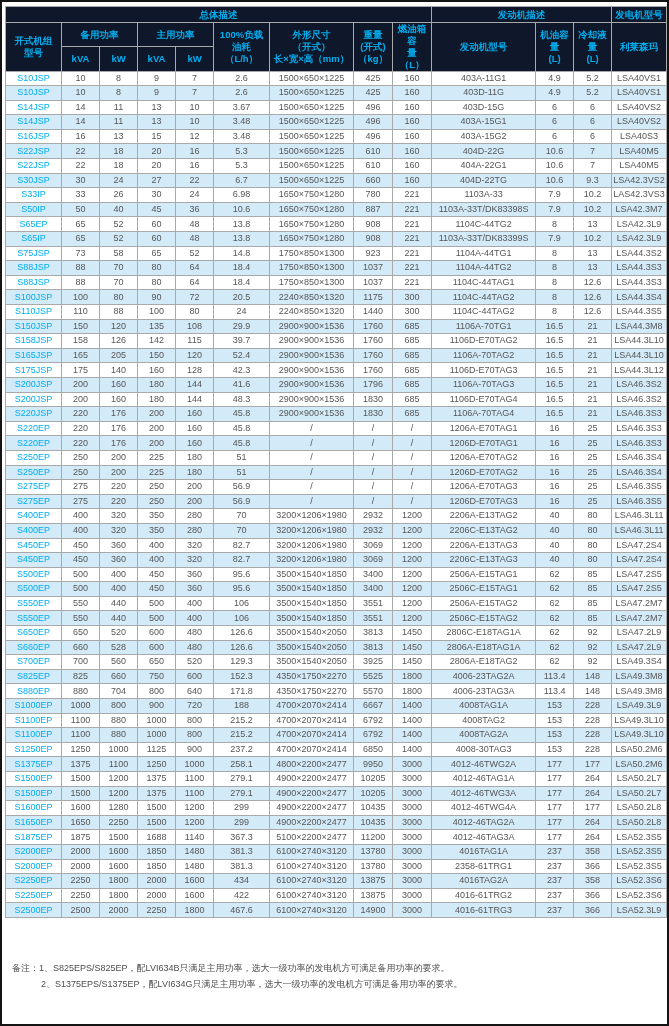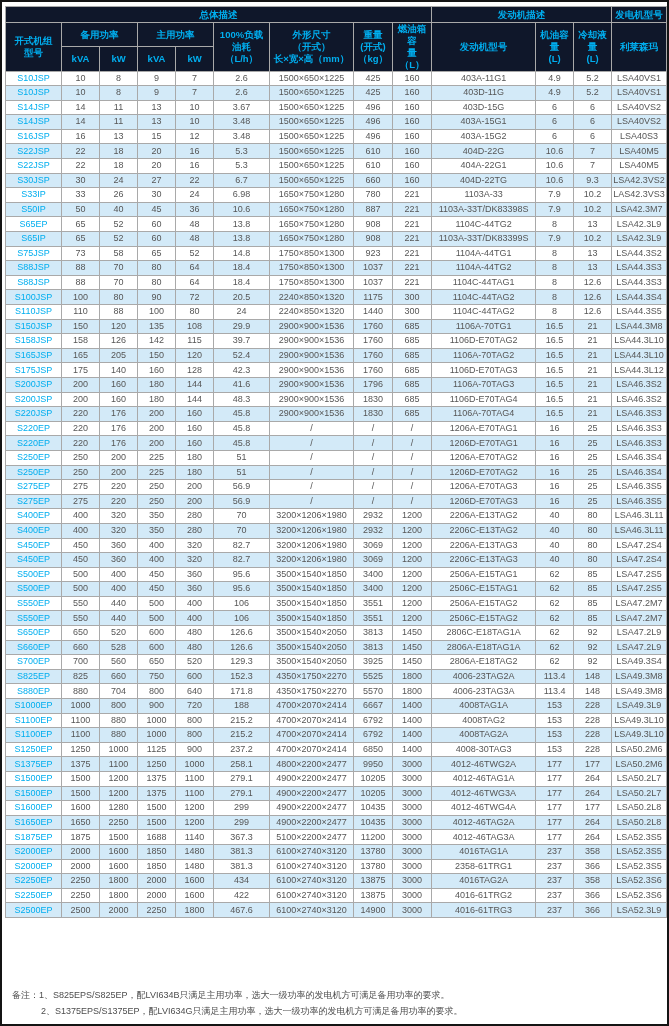--- a/index.html
+++ b/index.html
@@ -34,21 +34,21 @@
     font-weight:bold;
     font-size:9.5px;
     background:#0f172a;
   }
   .spec-table thead .grp{height:15px;}
   .spec-table tbody td{height:13.6px;white-space:nowrap;}
   .spec-table tbody tr.stripe td{background:#d3eaf8;}
   .model-cell{color:#00aeef;}
   .hline{display:block;}
   .notes{
-    position:absolute;left:10px;top:985px;
+    position:absolute;left:10px;top:958px;
     font-size:9px;color:#4d4d4d;
     line-height:16px;
     white-space:nowrap;
   }
   .notes .n2{padding-left:29px;}
   col.c-model{width:56px;}
   col.c-kva1{width:38px;}
   col.c-kw1{width:38px;}
   col.c-kva2{width:38px;}
   col.c-kw2{width:38px;}

